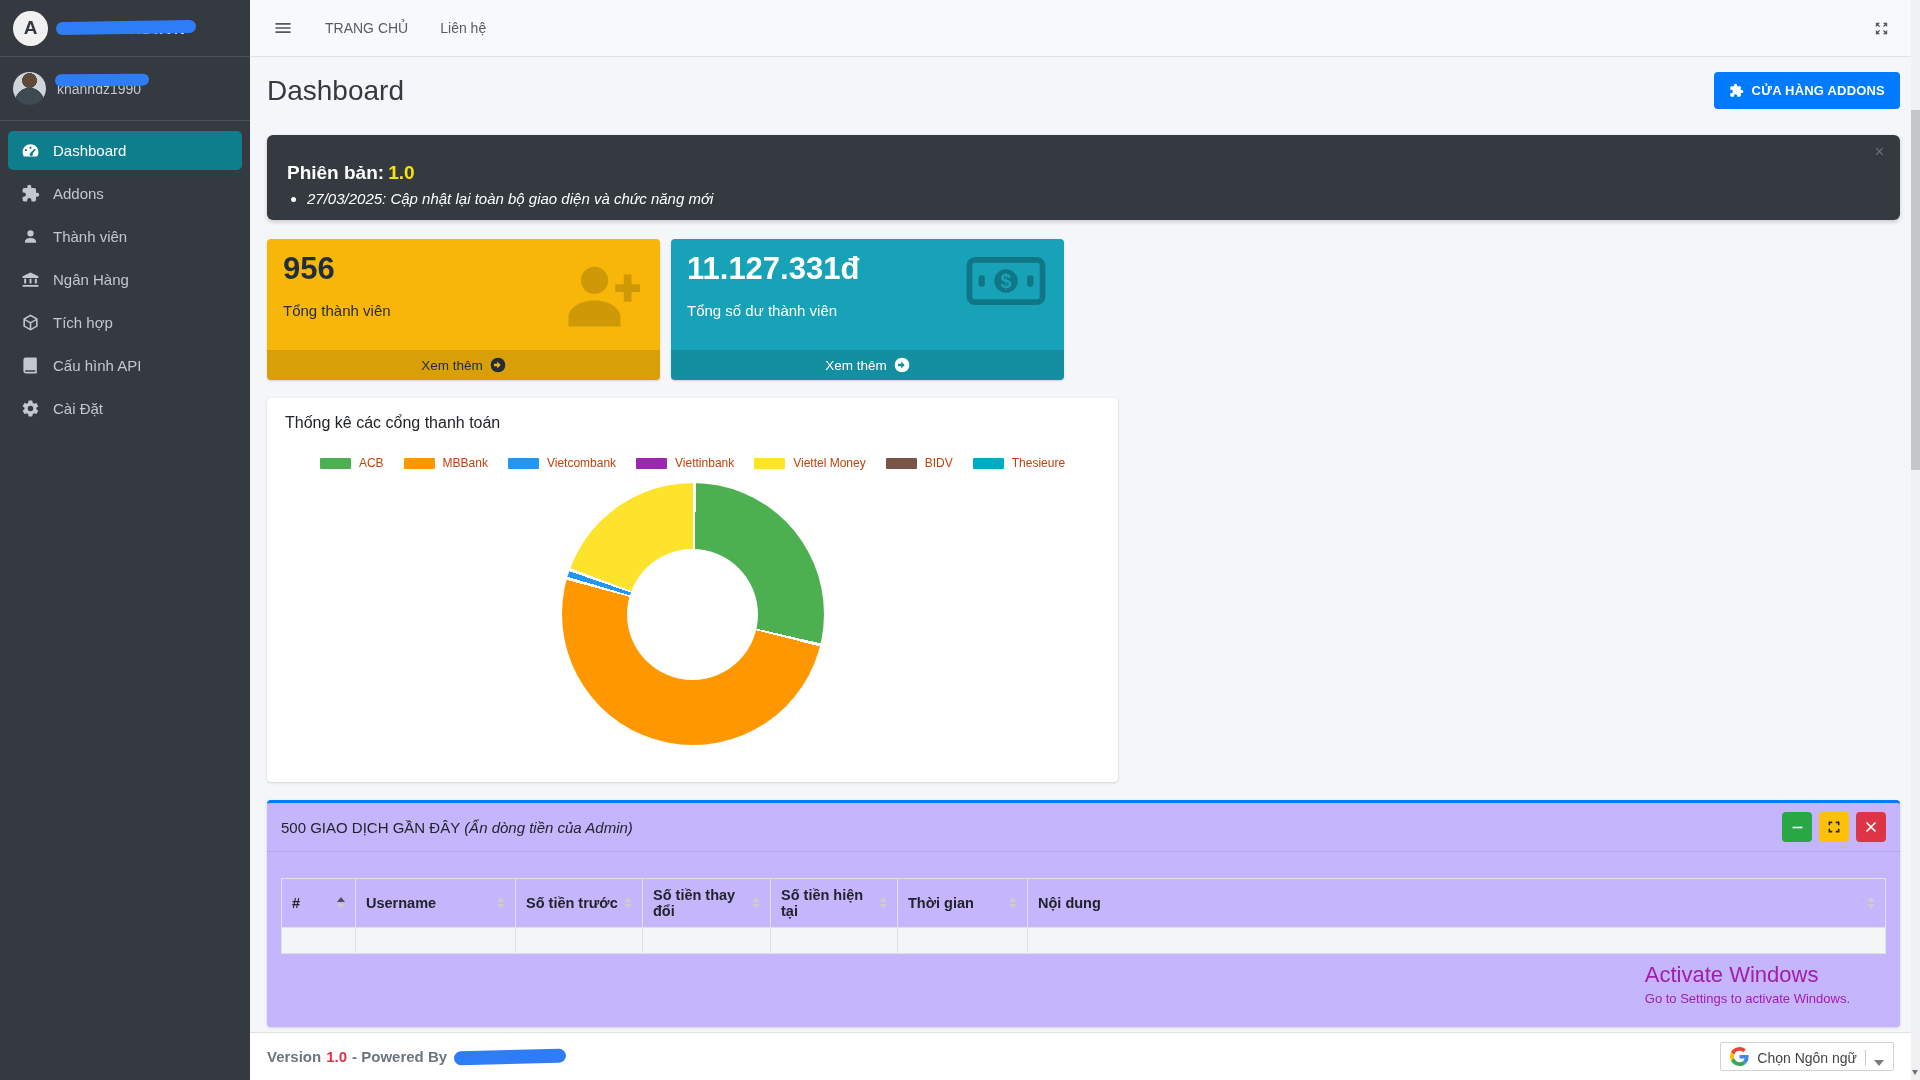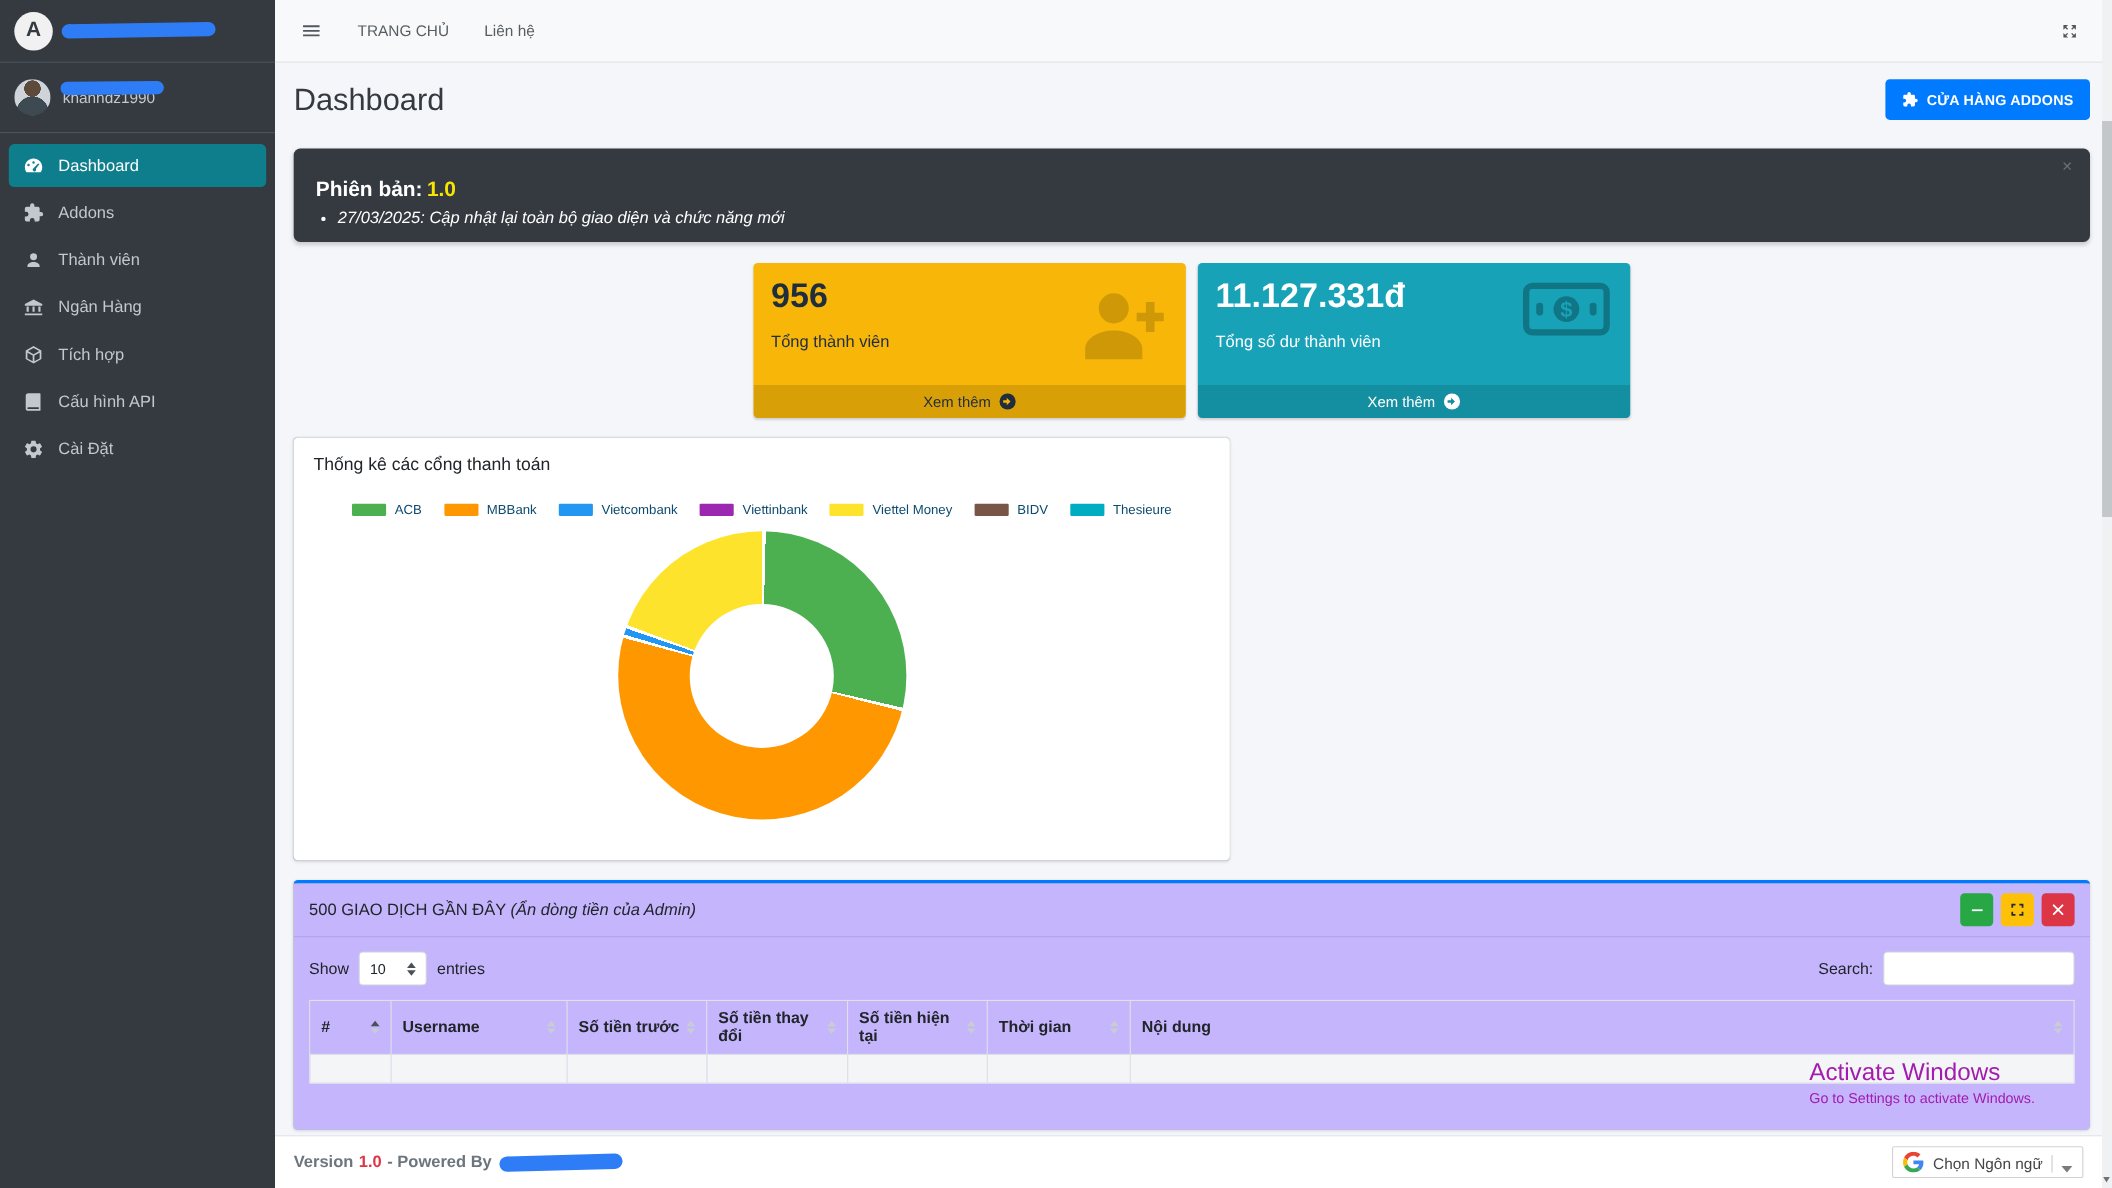--- a/index.html
+++ b/index.html
@@ -47,41 +47,41 @@
     padding:0 15px; font-size:13px; font-weight:700; display:flex; align-items:center; gap:8px;
     cursor:pointer; font-family:inherit; letter-spacing:.2px; }
 
   .notice { margin-top:26px; background:#343a40; border-radius:6px; padding:11px 20px 13px;
     color:#fff; position:relative; box-shadow:0 2px 4px rgba(0,0,0,.18); }
   .notice-title { font-size:19px; font-weight:700;margin-top:16px; }
   .notice-title .ver { color:#f7e500; margin-left:4px; }
   .notice ul { margin:6px 0 0; padding-left:20px; font-size:15px;font-style:italic; }
   .notice-close { position:absolute; right:16px; top:9px; color:#6a727a; font-size:16px; cursor:pointer; line-height:1; }
 
-  .cards { display:flex; gap:11px; margin-top:19px;justify-content:center; }
+  .cards { display:flex; gap:11px; margin-top:19px; }
   .stat-card { width:393px; height:141px; border-radius:4px; overflow:hidden; position:relative;
     display:flex; flex-direction:column; box-shadow:0 1px 2px rgba(0,0,0,.15); }
   .card-yellow { background:#f7b608; color:#1f2d3d; }
   .card-teal { background:#17a2b8; color:#fff; }
   .stat-body { padding:12px 16px 0; flex:1; position:relative; }
   .stat-value { font-size:31px; font-weight:700; line-height:1.15; }
   .stat-label { font-size:15px; margin-top:15px; }
   .ghost-icon { position:absolute; right:18px; top:16px; }
   .card-yellow .ghost-icon { color:rgba(0,0,0,.16); }
   .card-teal .ghost-icon { color:rgba(0,0,0,.28); }
   .stat-footer { height:30px; background:rgba(0,0,0,.12); display:flex; align-items:center;
     justify-content:center; gap:7px; font-size:13.5px; cursor:pointer; }
   .card-yellow .stat-footer { color:#1f2d3d; }
   .card-teal .stat-footer { color:#fff; }
 
   .chart-card { margin-top:18px; width:851px; height:384px; background:#fff; border-radius:4px;
     padding:16px 18px; box-shadow:0 0 1px rgba(0,0,0,.13), 0 1px 3px rgba(0,0,0,.13); }
   .chart-title { font-size:16px; color:#212529; }
   .legend { display:flex; justify-content:center; align-items:center; gap:20px; margin-top:24px; }
-  .legend-item { display:flex; align-items:center; gap:8px; font-size:12px; color:#0c4a6e; cursor:pointer; }
+  .legend-item { display:flex; align-items:center; gap:8px; font-size:12px; color:#c2410c; cursor:pointer; }
   .legend-swatch { width:31px; height:11px; border-radius:1px; background:#ccc; }
   .donut-wrap { display:flex; justify-content:center; margin-top:13px; }
   .donut { width:262px; height:262px; border-radius:50%; position:relative; background:#eee; }
   .donut::after { content:""; position:absolute; inset:25%; background:#fff; border-radius:50%; }
 
   .table-card { margin-top:18px; width:100%; height:227px; background:#c4b5fd; border-top:3px solid #007bff;
     border-radius:4px; overflow:hidden; box-shadow:0 0 1px rgba(0,0,0,.13), 0 1px 3px rgba(0,0,0,.13); }
   .table-card-header { display:flex; align-items:center; justify-content:space-between;
     padding:9px 14px; border-bottom:1px solid rgba(0,0,0,.08); }
   .table-title { font-size:15px; color:#212529; }
@@ -338,37 +338,20 @@
             </button>
             <button class="hbtn red">
               <svg width="12" height="12" viewBox="0 0 24 24" fill="none" stroke="#fff" stroke-width="3.4" stroke-linecap="round">
                   <path d="M4 4 20 20M20 4 4 20"></path>
                 </svg>
             </button>
           </div>
         </div>
 
         <div class="table-body">
-          <div class="controls">
-            <div class="show-group">
-              <span>Show</span>
-              <span class="page-select">
-                <span>10</span>
-                <span class="stepper">
-                    <i class="up"></i>
-                    <i class="dn"></i>
-                  </span>
-              </span>
-              <span>entries</span>
-            </div>
-            <div class="search-group">
-              <span>Search:</span>
-              <input class="search-input" type="text" value="" style="">
-            </div>
-          </div>
 
           <table class="data">
             <thead>
               <tr>
                 <th style="width:74px">
                     <div class="th-in">
                       <span>#</span>
                       <span class="sort asc">
                         <i class="up"></i>
                         <i class="dn"></i>

